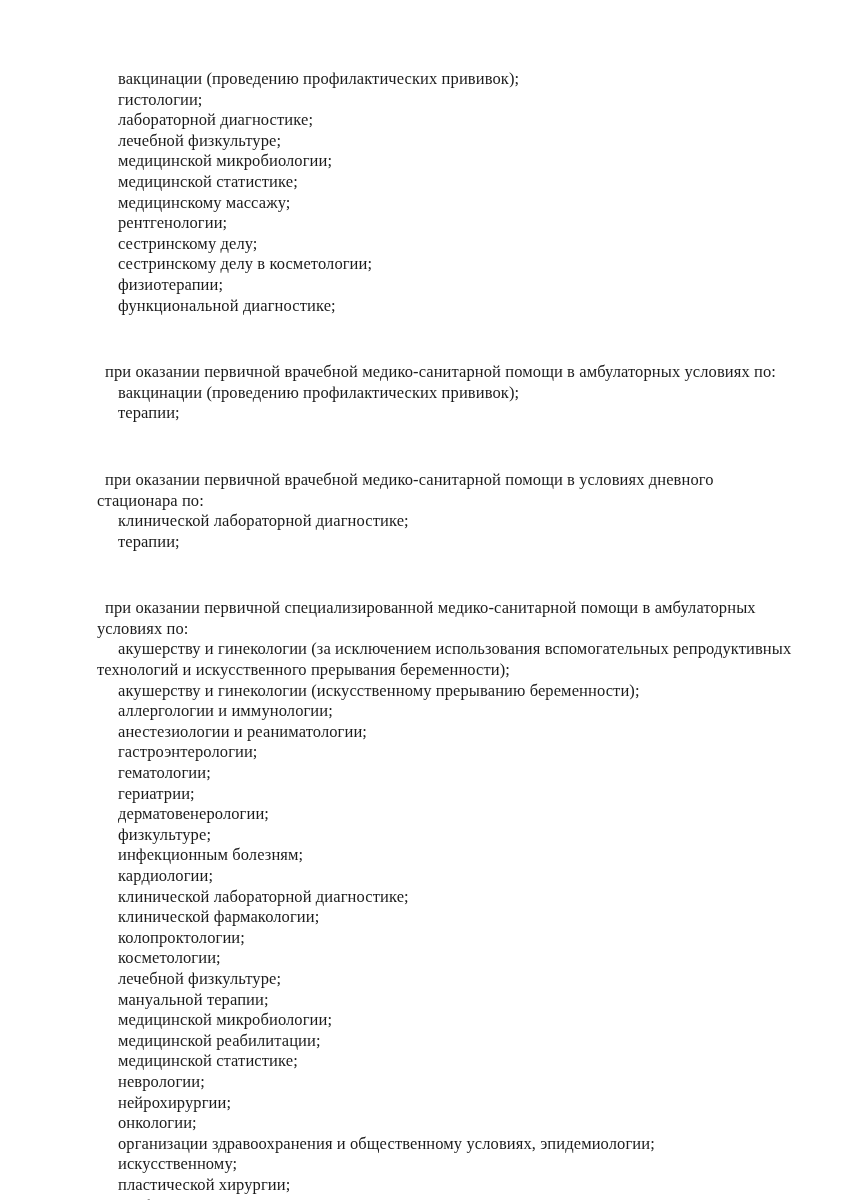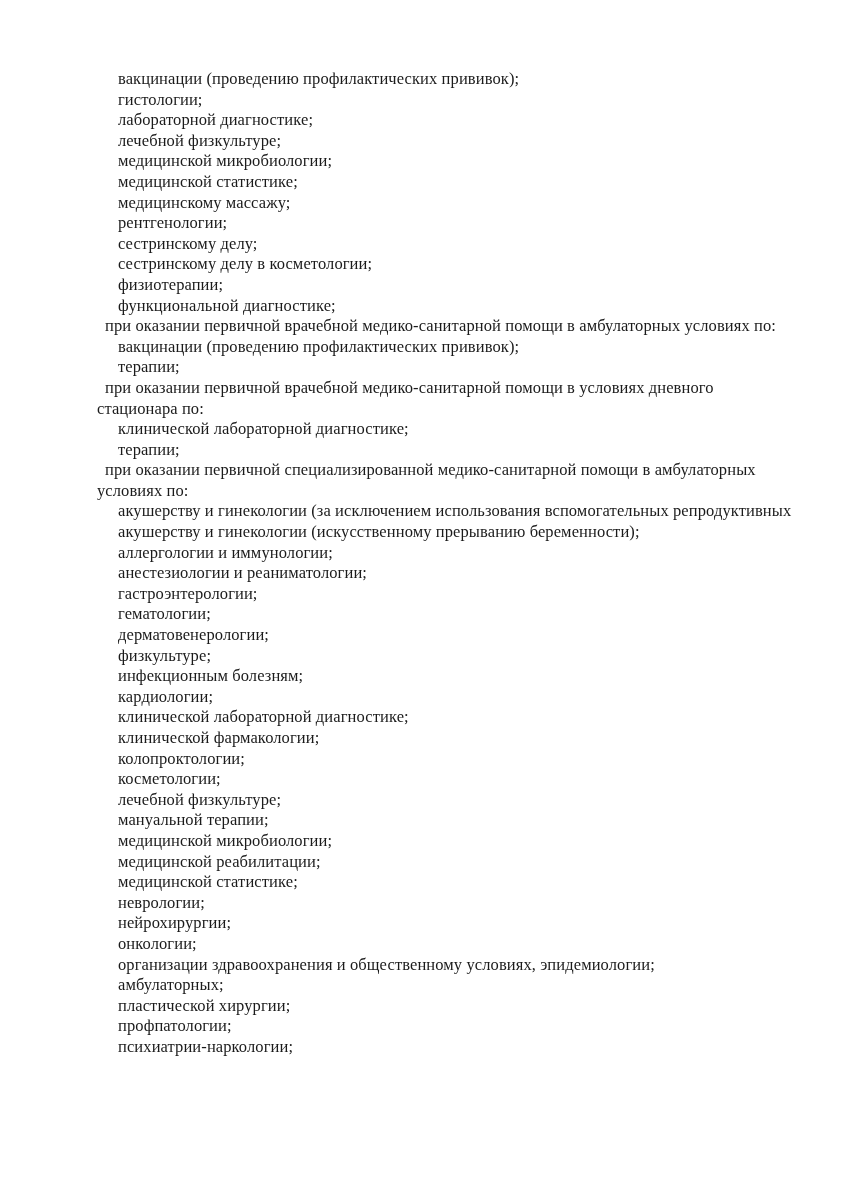--- a/index.html
+++ b/index.html
@@ -21,21 +21,21 @@
   }
   .textblock {
     width: 710px;
   }
   .line {
     line-height: 20.6px;
     white-space: nowrap;
     letter-spacing: 0.1px;
   }
   .first-item { padding-left: 21px; }
-  .first-para { padding-left: 8px; }
+  .first-para { padding-left: 8px; margin-top: 46px; }
   .cont { padding-left: 0; }
 </style>
 </head>
 <body>
 
 <div class="page" style="background: rgb(255, 255, 255); color: rgb(27, 27, 27);">
   <div class="textblock">
       <div class="line first-item">вакцинации (проведению профилактических прививок);</div>
       <div class="line first-item">гистологии;</div>
       <div class="line first-item">лабораторной диагностике;</div>
@@ -51,40 +51,42 @@
       <div class="line first-para">при оказании первичной врачебной медико-санитарной помощи в амбулаторных условиях по:</div>
       <div class="line first-item">вакцинации (проведению профилактических прививок);</div>
       <div class="line first-item">терапии;</div>
       <div class="line first-para">при оказании первичной врачебной медико-санитарной помощи в условиях дневного</div>
       <div class="line cont">стационара по:</div>
       <div class="line first-item">клинической лабораторной диагностике;</div>
       <div class="line first-item">терапии;</div>
       <div class="line first-para">при оказании первичной специализированной медико-санитарной помощи в амбулаторных</div>
       <div class="line cont">условиях по:</div>
       <div class="line first-item">акушерству и гинекологии (за исключением использования вспомогательных репродуктивных</div>
+      <div class="line cont">технологий и искусственного прерывания беременности);</div>
       <div class="line first-item">акушерству и гинекологии (искусственному прерыванию беременности);</div>
       <div class="line first-item">аллергологии и иммунологии;</div>
       <div class="line first-item">анестезиологии и реаниматологии;</div>
       <div class="line first-item">гастроэнтерологии;</div>
       <div class="line first-item">гематологии;</div>
+      <div class="line first-item">гериатрии;</div>
       <div class="line first-item">дерматовенерологии;</div>
       <div class="line first-item">физкультуре;</div>
       <div class="line first-item">инфекционным болезням;</div>
       <div class="line first-item">кардиологии;</div>
       <div class="line first-item">клинической лабораторной диагностике;</div>
       <div class="line first-item">клинической фармакологии;</div>
       <div class="line first-item">колопроктологии;</div>
       <div class="line first-item">косметологии;</div>
       <div class="line first-item">лечебной физкультуре;</div>
       <div class="line first-item">мануальной терапии;</div>
       <div class="line first-item">медицинской микробиологии;</div>
       <div class="line first-item">медицинской реабилитации;</div>
       <div class="line first-item">медицинской статистике;</div>
       <div class="line first-item">неврологии;</div>
       <div class="line first-item">нейрохирургии;</div>
       <div class="line first-item">онкологии;</div>
       <div class="line first-item">организации здравоохранения и общественному условиях, эпидемиологии;</div>
-      <div class="line first-item">амбулаторных;</div>
+      <div class="line first-item">искусственному;</div>
       <div class="line first-item">пластической хирургии;</div>
       <div class="line first-item">профпатологии;</div>
       <div class="line first-item">психиатрии-наркологии;</div>
     </div>
 </div>
 
 </body></html>

